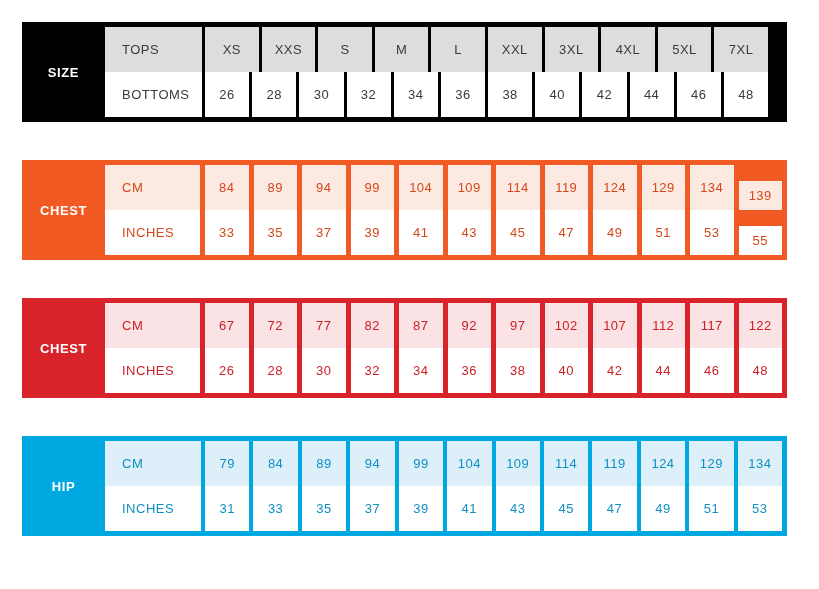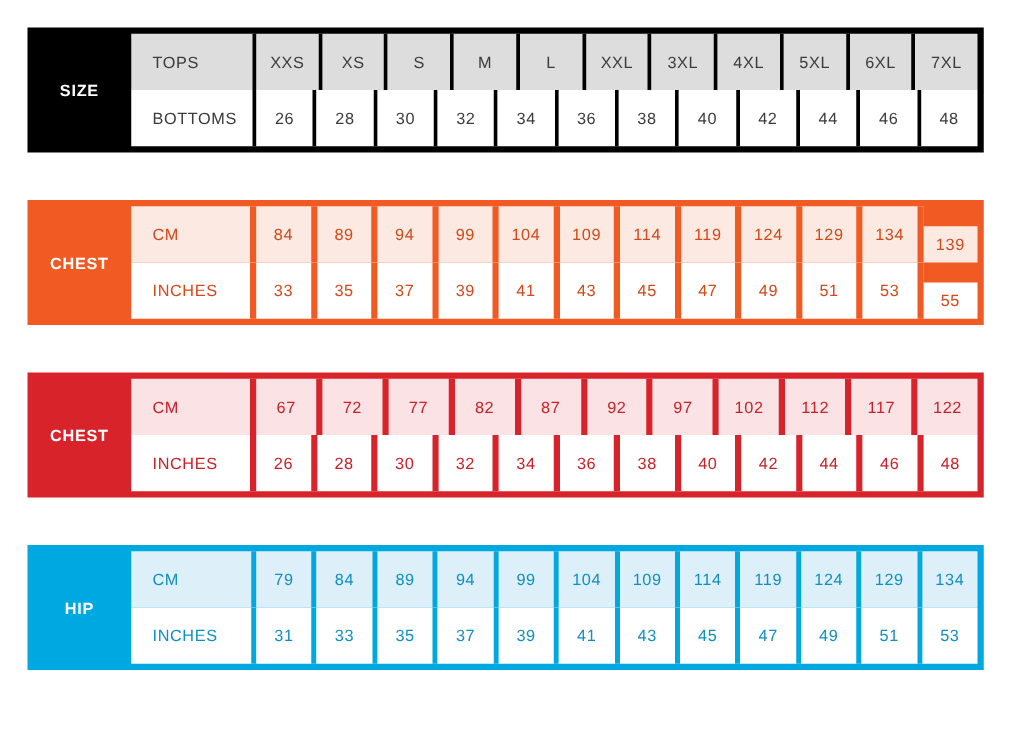--- a/index.html
+++ b/index.html
@@ -87,21 +87,21 @@
   .cell.val {
     flex: 1 1 0;
     justify-content: center;
   }
 
   
   .band-size {
     background: #000000;
   }
   .band-size .band-grid {
-    padding: 5px 5px 5px 0;
+    padding: 5px 19px 5px 0;
   }
   .band-size .grid-row.top .cell {
     background: #dddddd;
     color: #3b3b3b;
     border-right: 3px solid #000000;
   }
   .band-size .grid-row.bot .cell {
     background: #ffffff;
     color: #3b3b3b;
     border-right: 3px solid #000000;
@@ -172,30 +172,29 @@
 </head>
 <body>
 
 <div class="chart-wrap">
 
   <div class="band band-size">
     <div class="band-label">SIZE</div>
     <div class="band-grid">
       <div class="grid-row top">
         <div class="cell sub">TOPS</div>
+        <div class="cell val">XS</div>
         <div class="cell val">XXS</div>
-        <div class="cell val">XS</div>
         <div class="cell val">S</div>
         <div class="cell val">M</div>
         <div class="cell val">L</div>
         <div class="cell val">XXL</div>
         <div class="cell val">3XL</div>
         <div class="cell val">4XL</div>
         <div class="cell val">5XL</div>
-        <div class="cell val">6XL</div>
         <div class="cell val">7XL</div>
       </div>
       <div class="grid-row bot">
         <div class="cell sub">BOTTOMS</div>
         <div class="cell val">26</div>
         <div class="cell val">28</div>
         <div class="cell val">30</div>
         <div class="cell val">32</div>
         <div class="cell val">34</div>
         <div class="cell val">36</div>
@@ -251,20 +250,21 @@
       <div class="grid-row top">
         <div class="cell sub">CM</div>
         <div class="cell val">67</div>
         <div class="cell val">72</div>
         <div class="cell val">77</div>
         <div class="cell val">82</div>
         <div class="cell val">87</div>
         <div class="cell val">92</div>
         <div class="cell val">97</div>
         <div class="cell val">102</div>
+        <div class="cell val">107</div>
         <div class="cell val">112</div>
         <div class="cell val">117</div>
         <div class="cell val">122</div>
       </div>
       <div class="grid-row bot">
         <div class="cell sub">INCHES</div>
         <div class="cell val">26</div>
         <div class="cell val">28</div>
         <div class="cell val">30</div>
         <div class="cell val">32</div>

